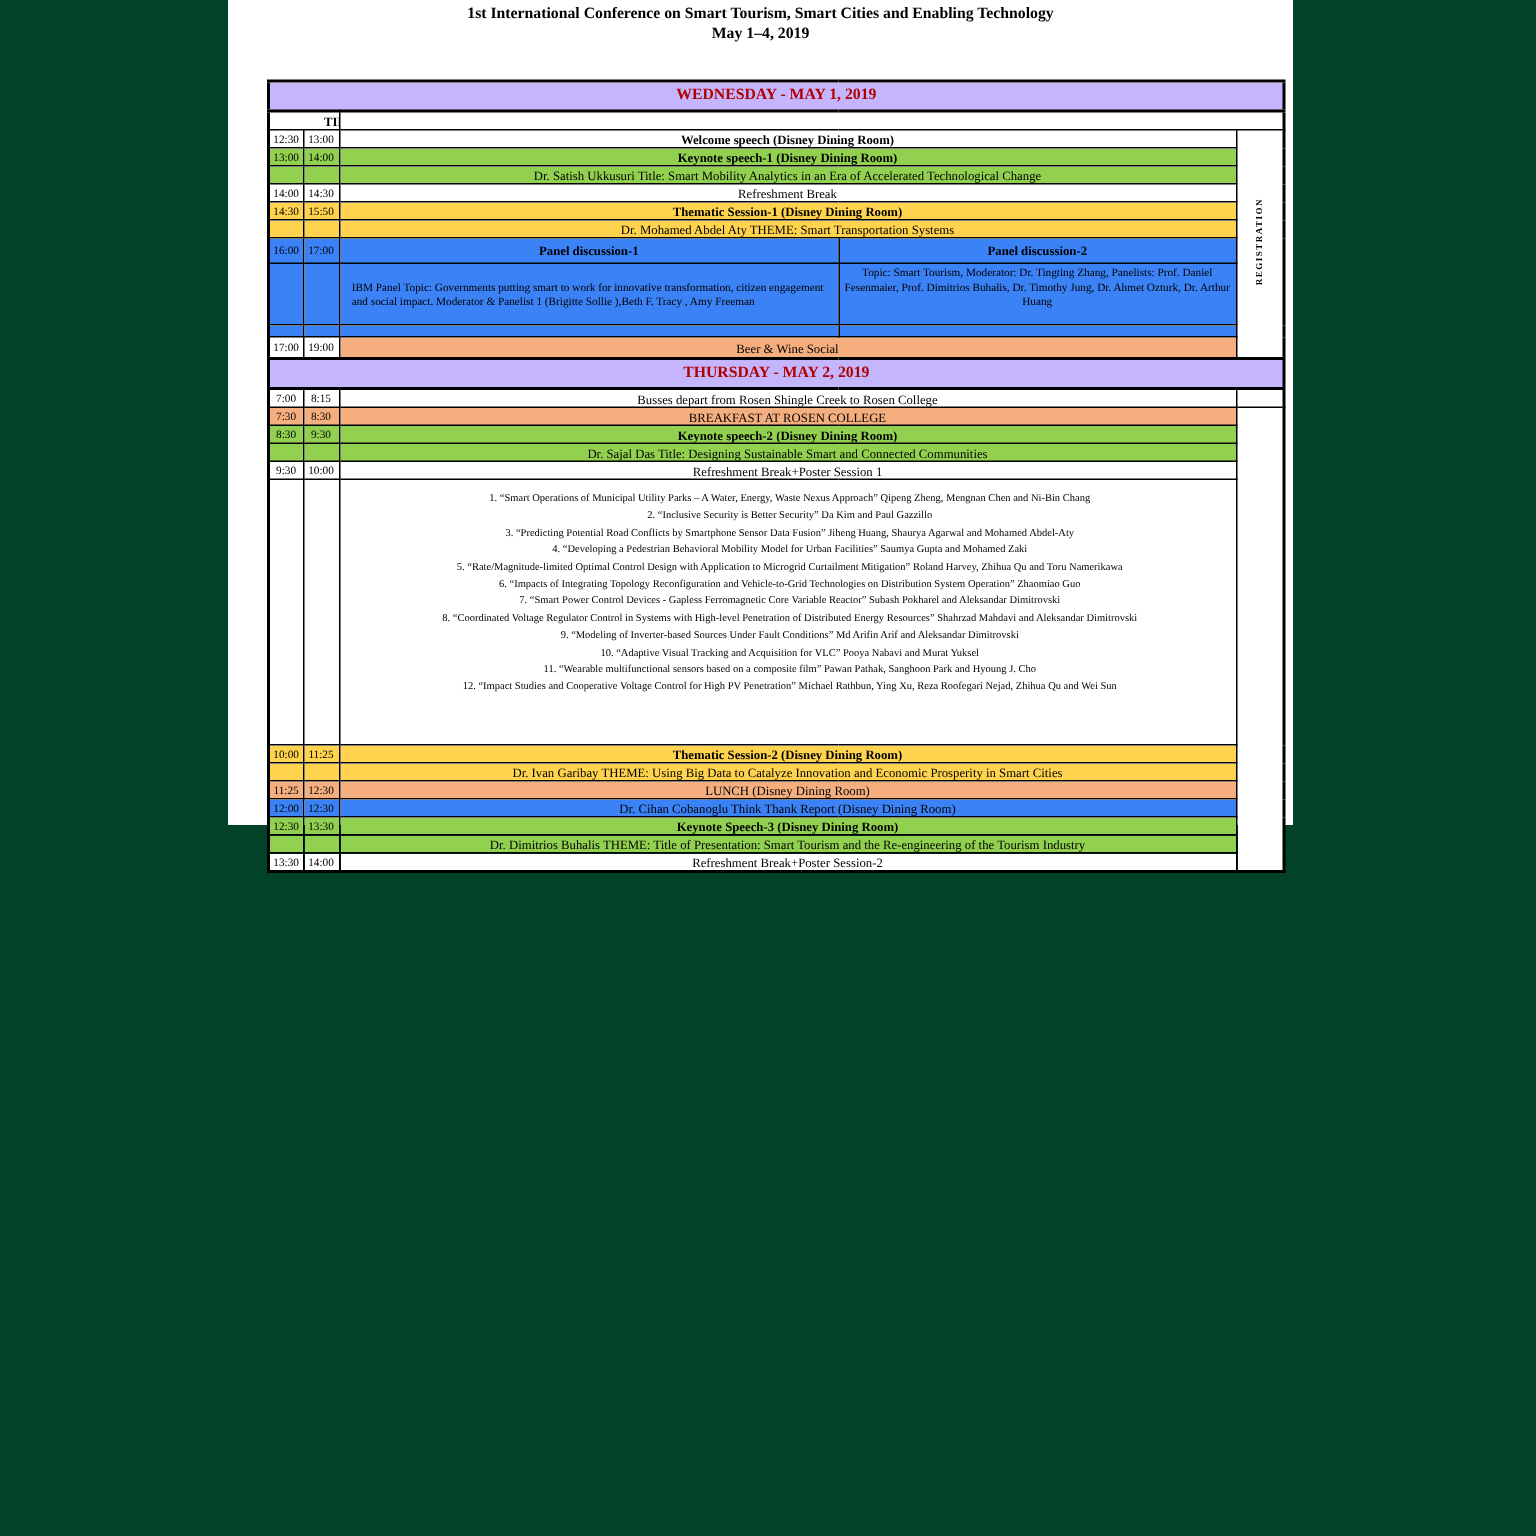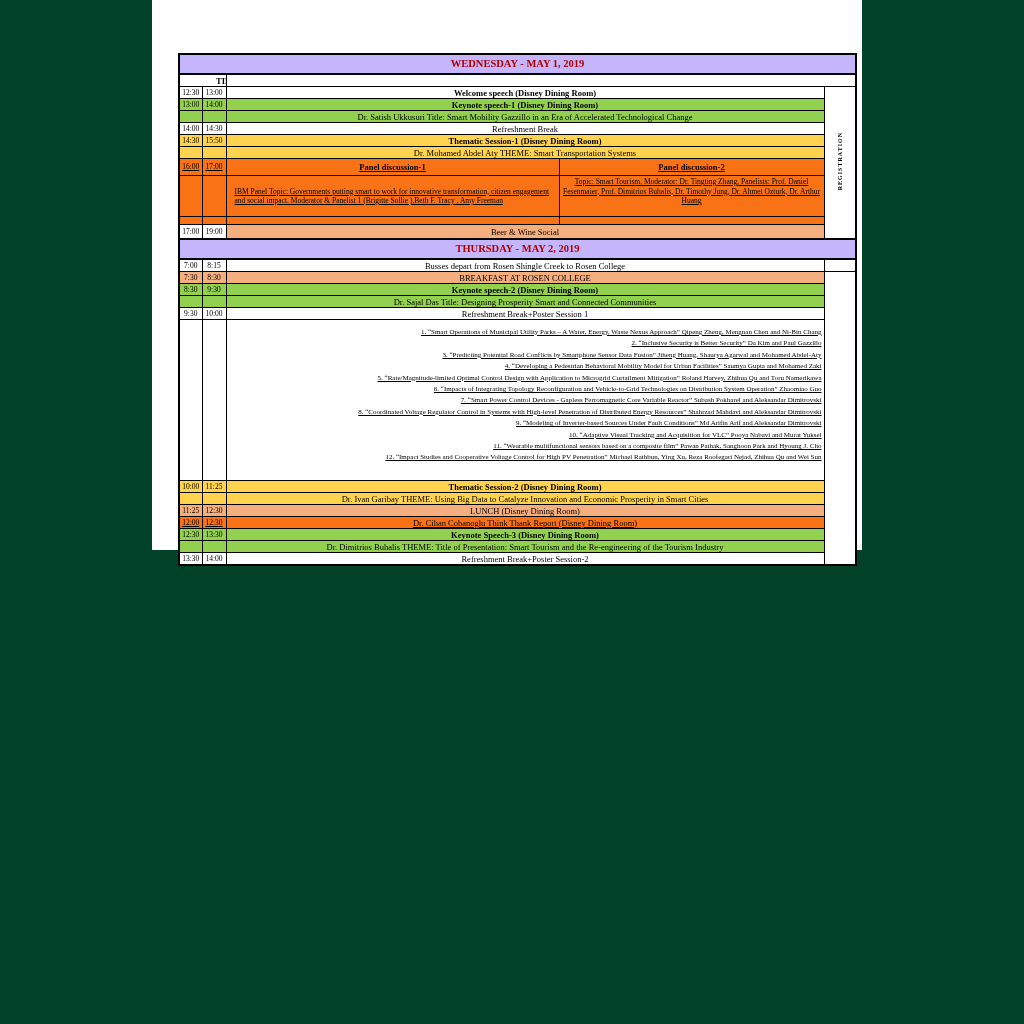--- a/index.html
+++ b/index.html
@@ -29,49 +29,50 @@
   }
   .day-header td{
     background:#c4b5fd;color:#B00000;font-weight:bold;font-size:10.5px;
     height:18px;border-top:2px solid #000;border-bottom:2px solid #000;
   }
   .h11 td{height:11px;}
   .t{font-size:7.5px;padding:0;}
   .bold{font-weight:bold;}
   .c-green{background:#92D050;}
   .c-amber{background:#FFD34D;}
-  .c-blue{background:#f97316;text-decoration:underline;}
+  .c-blue{background:#3b82f6;}
   .c-salmon{background:#F5AF7F;}
   .time-label{font-weight:bold;font-size:8.5px;height:11px;padding-left:36px;}
   .reg-cell{background:#fff;vertical-align:middle;text-align:center;padding:0;}
   .reg-text{
     display:inline-block;
     writing-mode:vertical-rl;transform:rotate(180deg);
     font-size:6px;font-weight:bold;letter-spacing:1px;white-space:nowrap;
   }
   .panel-hdr td{height:16px;}
   .panel-body td{height:38px;font-size:7.5px;line-height:9.5px;}
   .pb1{padding:1px 8px;text-align:left;}
   .pb2{padding:1px 3px;text-align:center;vertical-align:top;}
   .thin td{height:7px;}
   .beer td{height:13px;}
   .poster-cell{
-    text-align:right;vertical-align:top;
-    padding:7px 2px 0 5px;
+    text-align:center;vertical-align:top;
+    padding:7px 2px 16px 5px;
     height:153px;
-    text-decoration:underline;
   }
   .poster-cell div{font-size:7px;line-height:11.4px;white-space:nowrap;overflow:hidden;}
 </style>
 </head>
 <body>
 
 <div class="page">
 
   <div class="title-block">
+    <div>1st International Conference on Smart Tourism, Smart Cities and Enabling Technology</div>
+    <div>May 1–4, 2019</div>
   </div>
 
   <table class="schedule">
     <colgroup>
       <col style="width:23px">
         <col style="width:24px">
         <col style="width:333px">
         <col style="width:265px">
         <col style="width:32px">
     </colgroup>
@@ -96,21 +97,21 @@
     </tr>
 
     <tr class="h11">
       <td class="t c-green">13:00</td>
       <td class="t c-green">14:00</td>
       <td colspan="2" class="bold c-green">Keynote speech-1 (Disney Dining Room)</td>
     </tr>
     <tr class="h11">
       <td class="t c-green"></td>
       <td class="t c-green"></td>
-      <td colspan="2" class="c-green">Dr. Satish Ukkusuri Title:  Smart Mobility Gazzillo in an Era of Accelerated Technological Change</td>
+      <td colspan="2" class="c-green">Dr. Satish Ukkusuri Title:  Smart Mobility Analytics in an Era of Accelerated Technological Change</td>
     </tr>
 
     <tr class="h11">
       <td class="t">14:00</td>
       <td class="t">14:30</td>
       <td colspan="2">Refreshment Break</td>
     </tr>
 
     <tr class="h11">
       <td class="t c-amber">14:30</td>
@@ -167,21 +168,21 @@
     </tr>
 
     <tr class="h11">
       <td class="t c-green">8:30</td>
       <td class="t c-green">9:30</td>
       <td colspan="2" class="bold c-green">Keynote speech-2 (Disney Dining Room)</td>
     </tr>
     <tr class="h11">
       <td class="t c-green"></td>
       <td class="t c-green"></td>
-      <td colspan="2" class="c-green">Dr. Sajal Das Title: Designing Prosperity Smart and Connected Communities</td>
+      <td colspan="2" class="c-green">Dr. Sajal Das Title: Designing Sustainable Smart and Connected Communities</td>
     </tr>
 
     <tr class="h11">
       <td class="t">9:30</td>
       <td class="t">10:00</td>
       <td colspan="2">Refreshment Break+Poster Session 1</td>
     </tr>
 
     <tr>
       <td class="t"></td>

